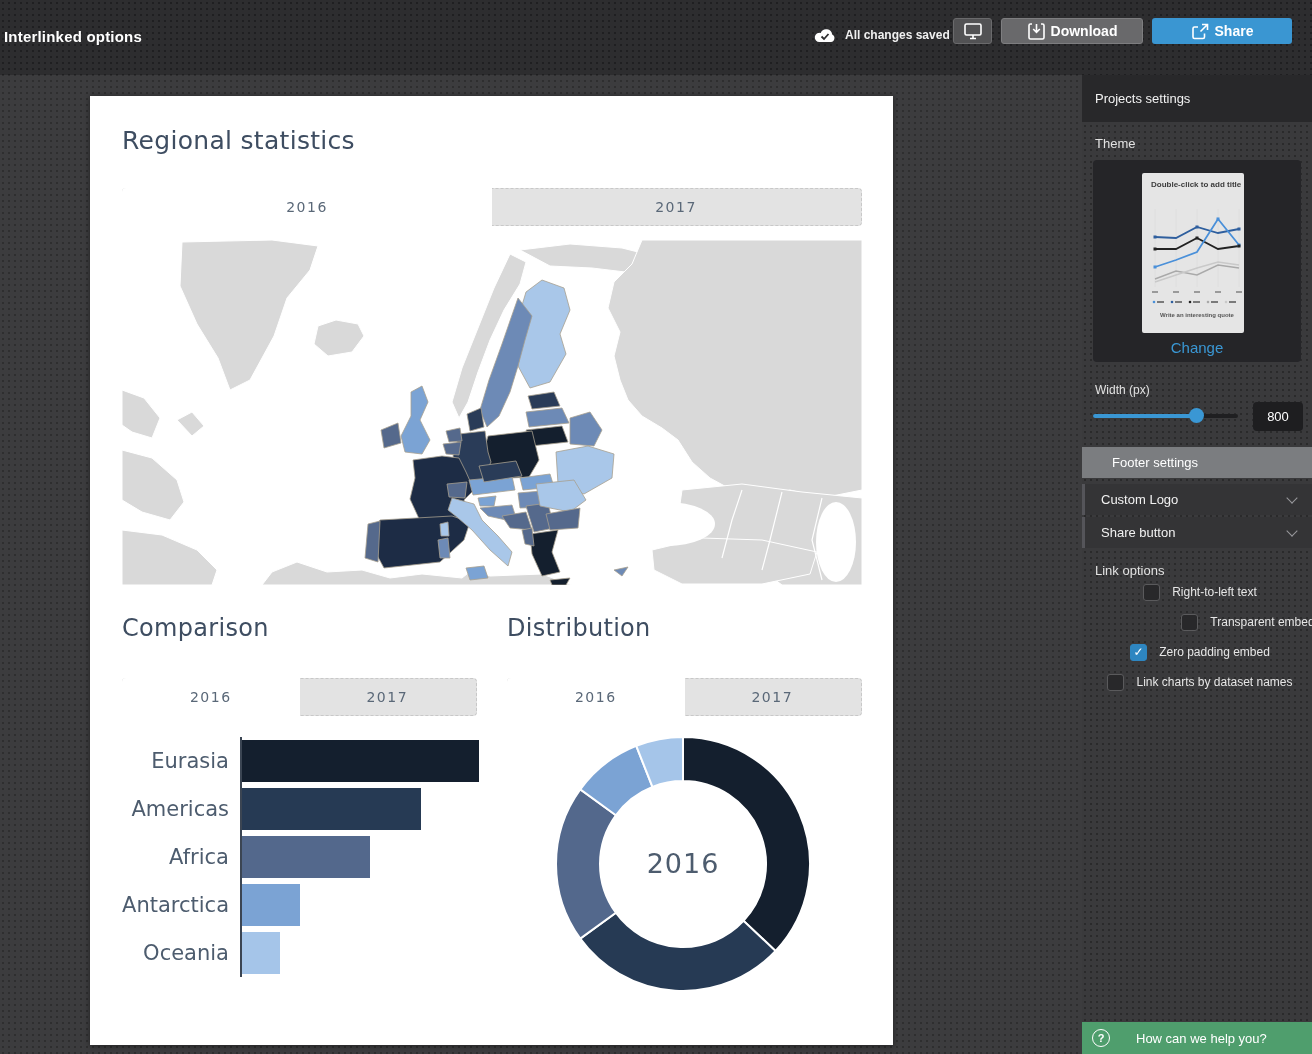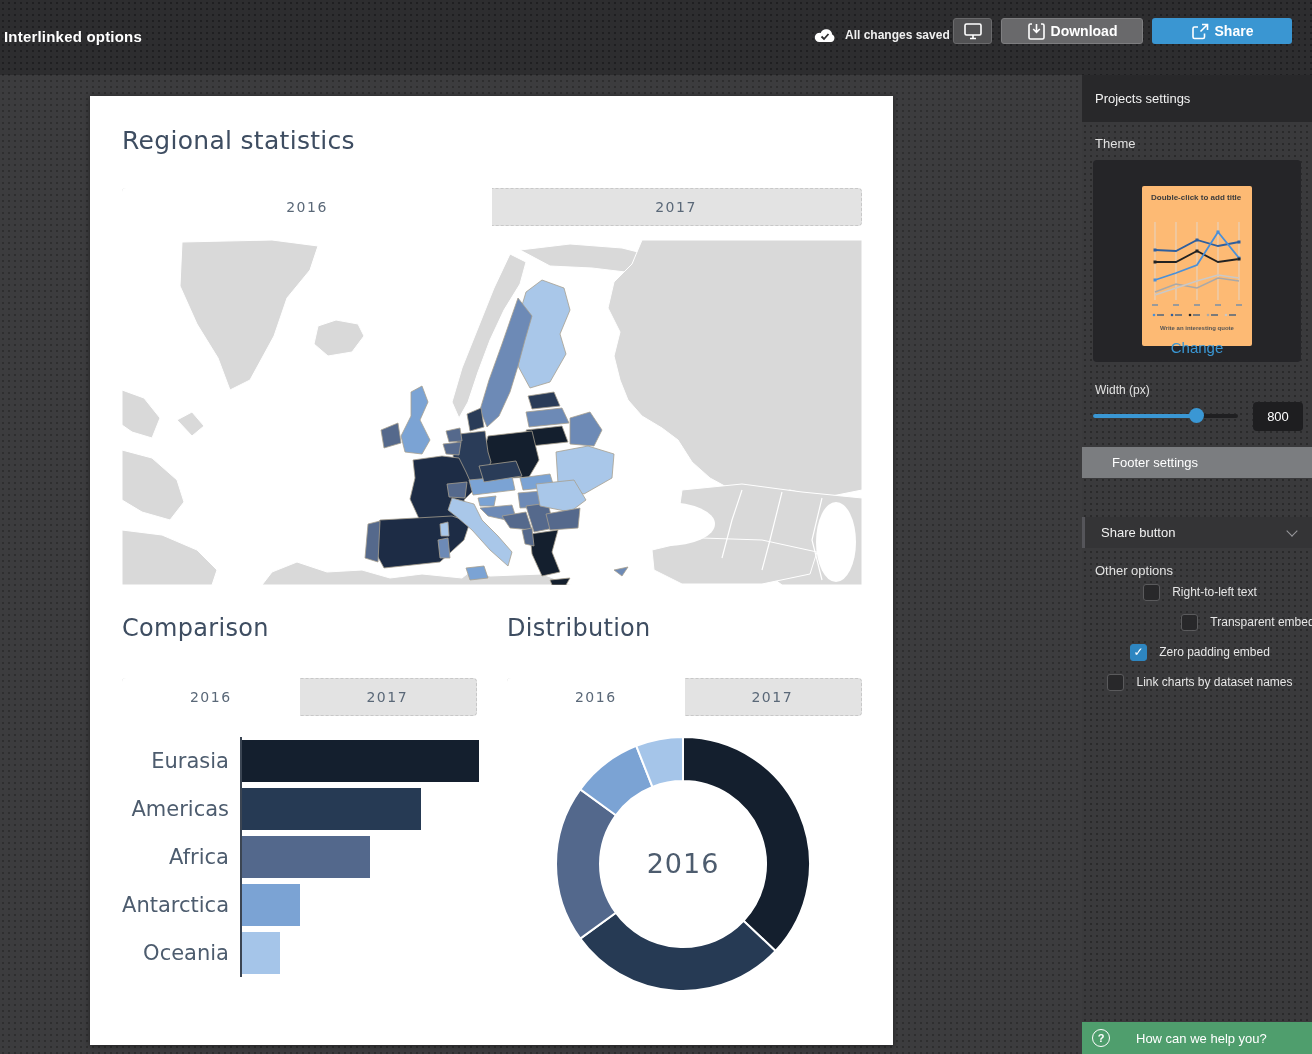--- a/index.html
+++ b/index.html
@@ -48,21 +48,21 @@
   
   .mapwrap { position:absolute; left:32px; top:144px; width:740px; height:345px; background:#fff; overflow:hidden; }
 
   
   .sidebar { position:absolute; left:1082px; top:75px; width:230px; height:979px; background:#3a3a3c;
              background-image:radial-gradient(rgba(0,0,0,.28) 1px, transparent 1.2px); background-size:6px 6px; }
   .sb-header { position:absolute; left:0; top:0; width:230px; height:47px; background:#28282a; color:#f2f2f2;
                font-size:13px; line-height:47px; padding-left:13px; }
   .sb-label { position:absolute; left:13px; color:#e2e2e2; font-size:13px; }
   .theme-panel { position:absolute; left:11px; top:85px; width:208px; height:202px; background:#252528; border-radius:4px; }
-  .thumb { position:absolute; left:49px; top:26px; width:110px; height:160px; background:#fdba74; border-radius:2px;
+  .thumb { position:absolute; left:49px; top:13px; width:102px; height:160px; background:#e5e5e5; border-radius:2px;
            overflow:hidden; }
   .thumb-title { position:absolute; left:9px; top:7px; width:92px; font-size:8px; line-height:1.15; font-weight:700; color:#3c3c3c; }
   .change-link { position:absolute; left:0; bottom:6px; width:208px; text-align:center; color:#3a97d4; font-size:15px; cursor:pointer; }
   .slider-track { position:absolute; left:11px; top:339px; width:145px; height:4px; border-radius:2px; background:#1f1f21; cursor:pointer; }
   .slider-fill { position:absolute; left:0; top:0; height:4px; width:103px; border-radius:2px; background:#3a97d4; }
   .slider-handle { position:absolute; left:96px; top:-6px; width:15px; height:15px; border-radius:50%; background:#3a97d4; cursor:pointer; }
   .width-value { position:absolute; left:171px; top:327px; width:50px; height:29px; background:#1e1e20; border-radius:4px;
                  color:#fff; font-size:13px; text-align:center; line-height:29px; }
   .footer-header { position:absolute; left:0; top:372px; width:230px; height:31px; background:#7b7d80; color:#fff;
                    font-size:13px; line-height:31px; padding-left:30px; }
@@ -312,26 +312,30 @@
     </div>
 
     <div class="sb-label" style="top:308px; font-size:12px;">Width (px)</div>
     <div class="slider-track">
       <div class="slider-fill"></div>
       <div class="slider-handle"></div>
     </div>
     <div class="width-value">800</div>
 
     <div class="footer-header">Footer settings</div>
+    <div class="sb-row" style="top:409px;">
+      <span>Custom Logo</span>
+      <span class="chev"></span>
+    </div>
     <div class="sb-row" style="top:442px;">
       <span>Share button</span>
       <span class="chev"></span>
     </div>
 
-    <div class="sb-label" style="top:488px;">Other options</div>
+    <div class="sb-label" style="top:488px;">Link options</div>
     <div class="opt-row" style="top:507px;">
       <span class="cbox">✓</span>
       <span class="opt-label">Right-to-left text</span>
     </div>
     <div class="opt-row" style="top:537px;margin-left:48px;">
       <span class="cbox">✓</span>
       <span class="opt-label">Transparent embed</span>
     </div>
     <div class="opt-row" style="top:567px;">
       <span class="cbox checked">✓</span>

